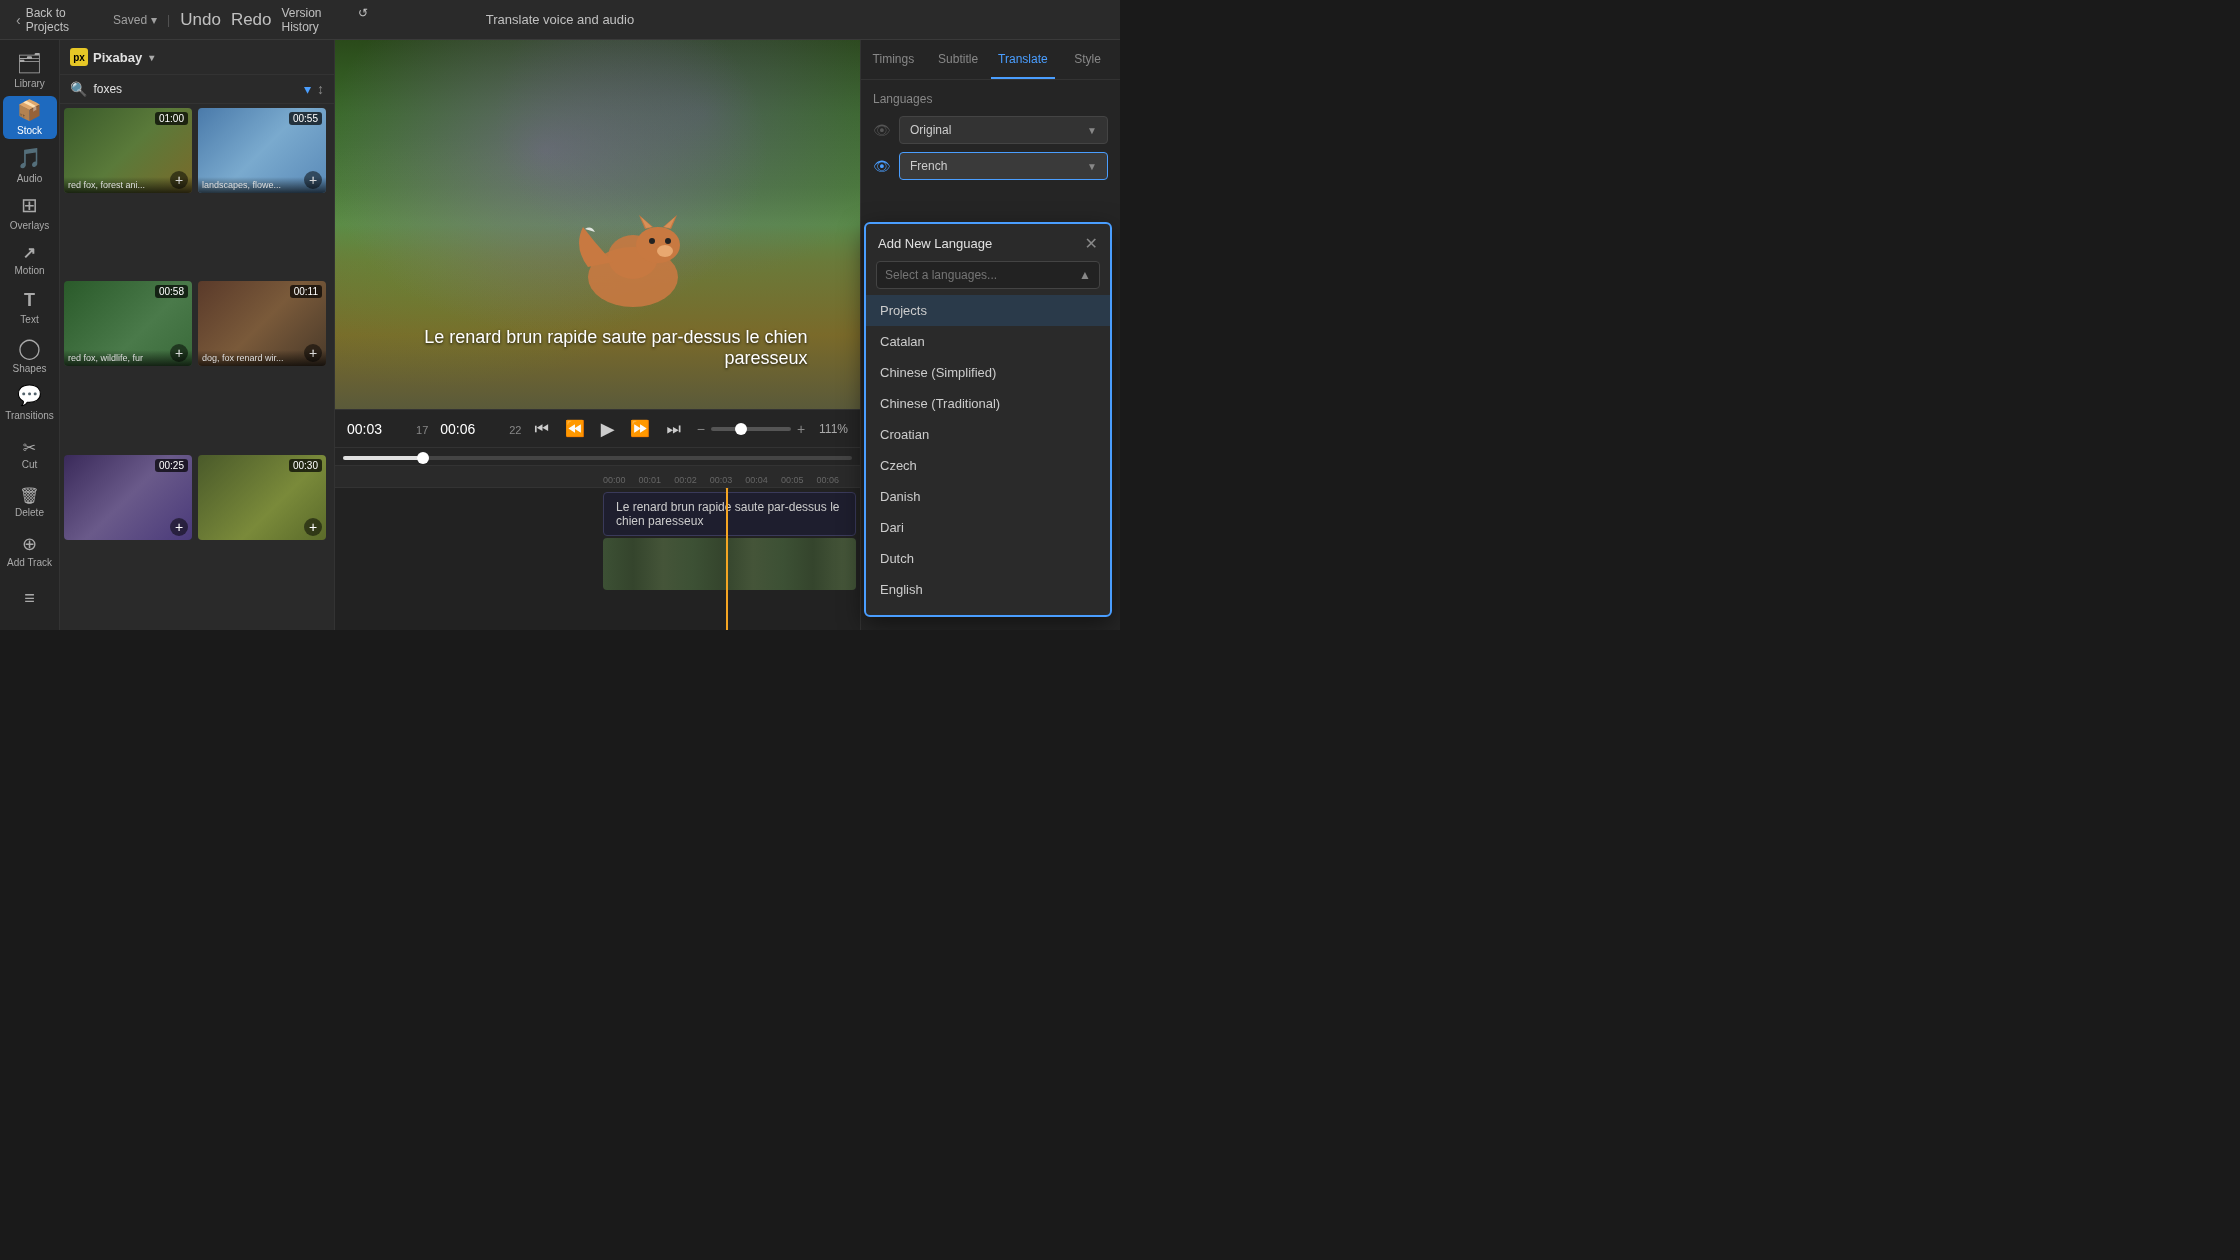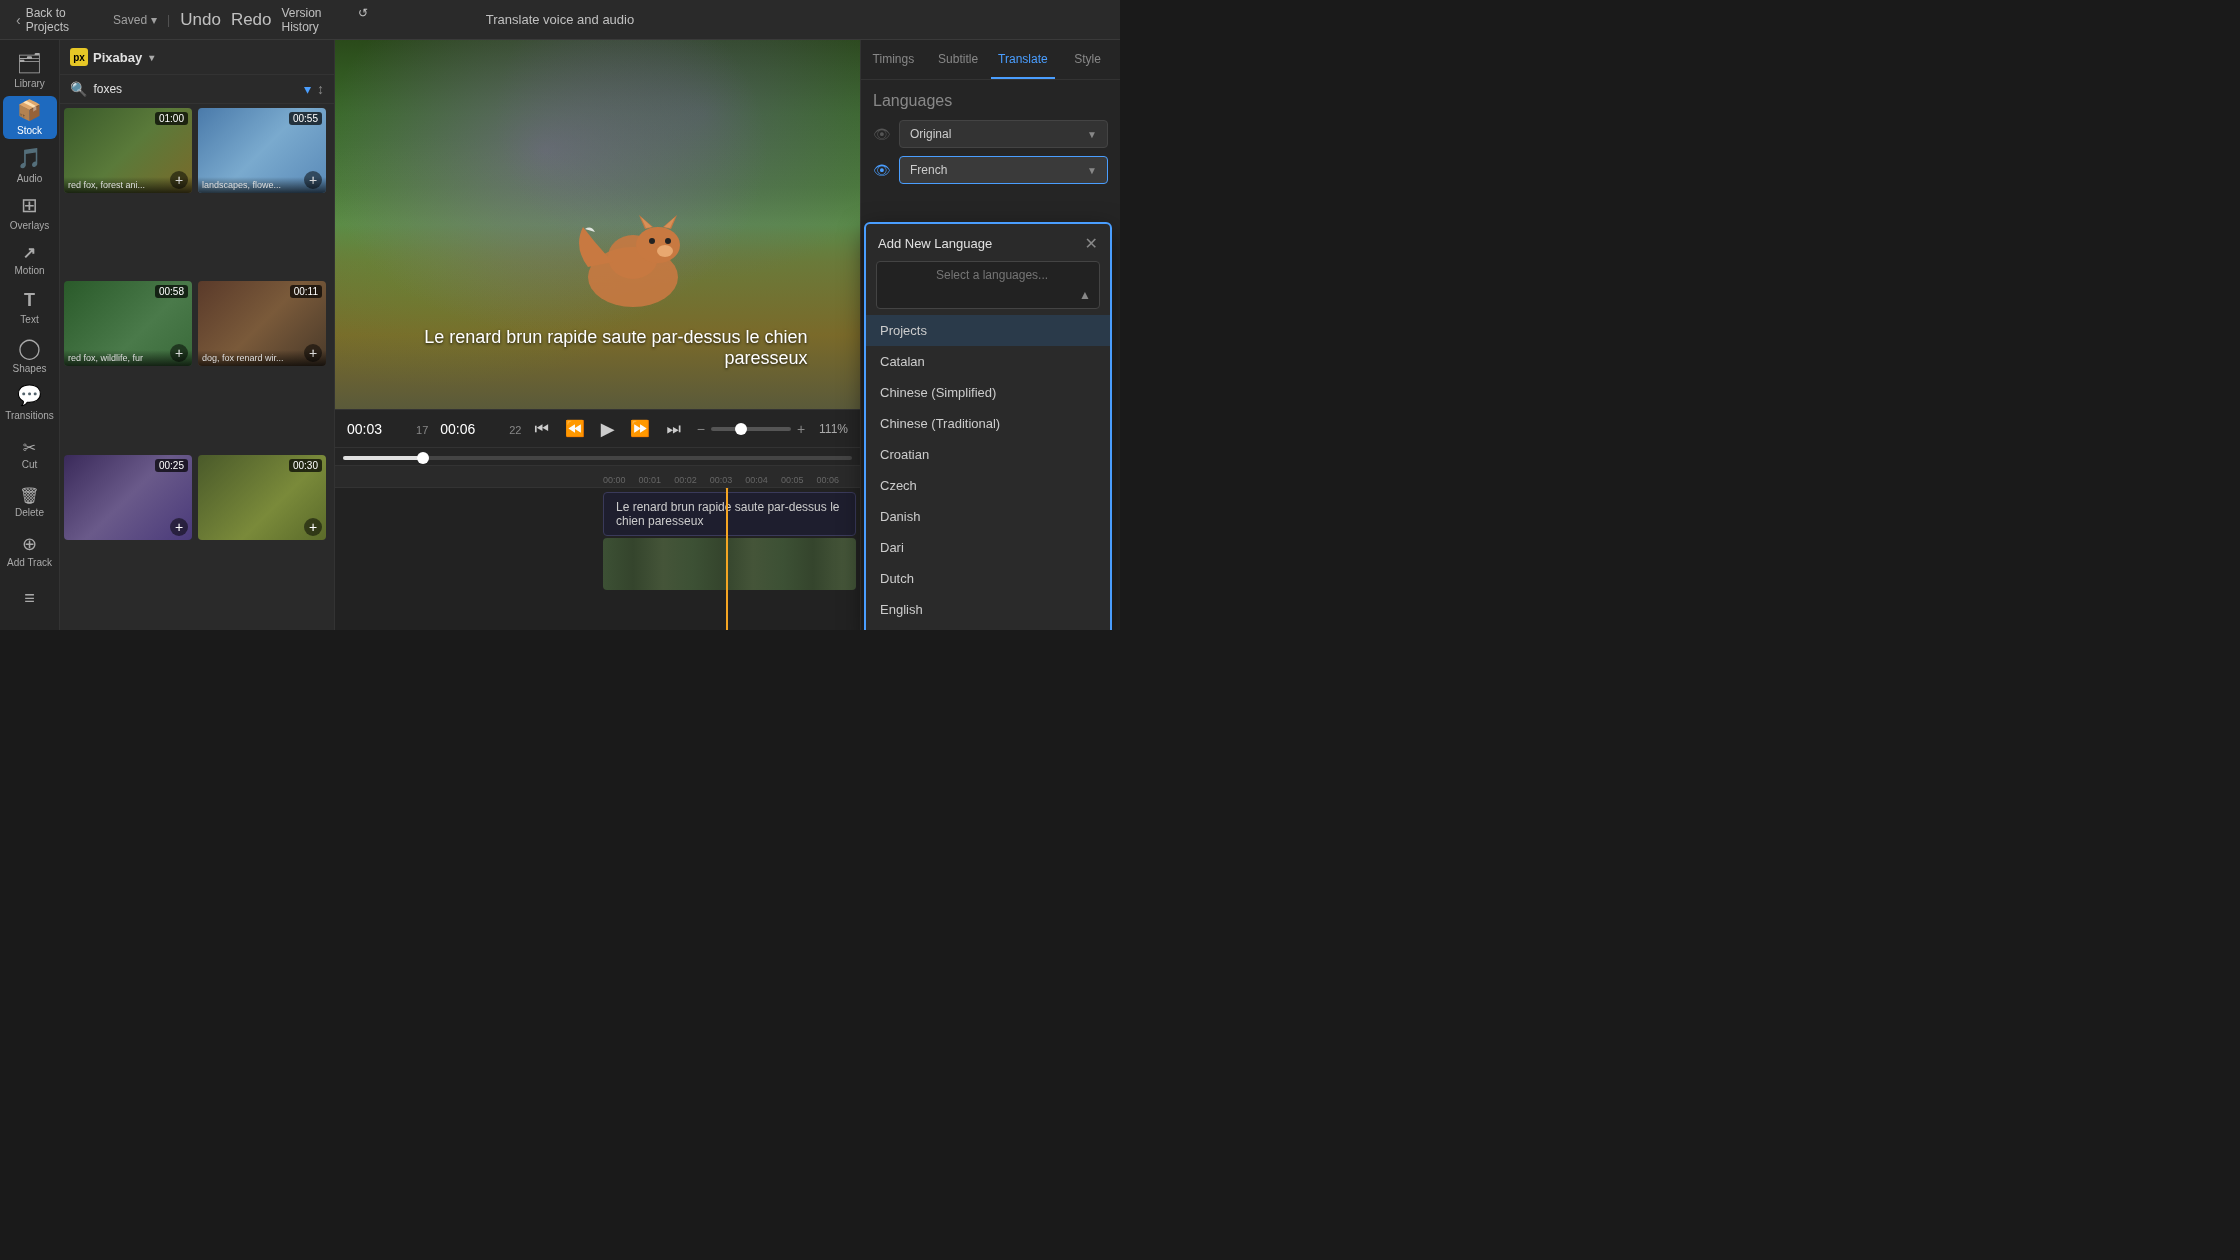--- a/index.html
+++ b/index.html
@@ -528,21 +528,21 @@
     .right-panel-content {
       flex: 1;
       overflow: hidden;
       display: flex;
       flex-direction: column;
     }
     .languages-section {
       padding: 12px;
     }
     .languages-label {
-      font-size: 16px;
+      font-size: 12px;
       color: #888;
       margin-bottom: 10px;
     }
     .lang-row {
       display: flex;
       align-items: center;
       gap: 8px;
       margin-bottom: 8px;
     }
     .lang-eye {
@@ -595,21 +595,20 @@
     }
     .dropdown-search {
       margin: 0 10px 6px;
       background: #222;
       border: 1px solid #444;
       border-radius: 4px;
       display: flex;
       align-items: flex-end;
       padding: 6px 8px;
       gap: 6px;
-      flex-direction: column;
     }
     .dropdown-search input {
       flex: 1;
       background: transparent;
       border: none;
       color: #ccc;
       font-size: 12px;
       outline: none;
     }
     .dropdown-chevron { color: #888; font-size: 12px; }

